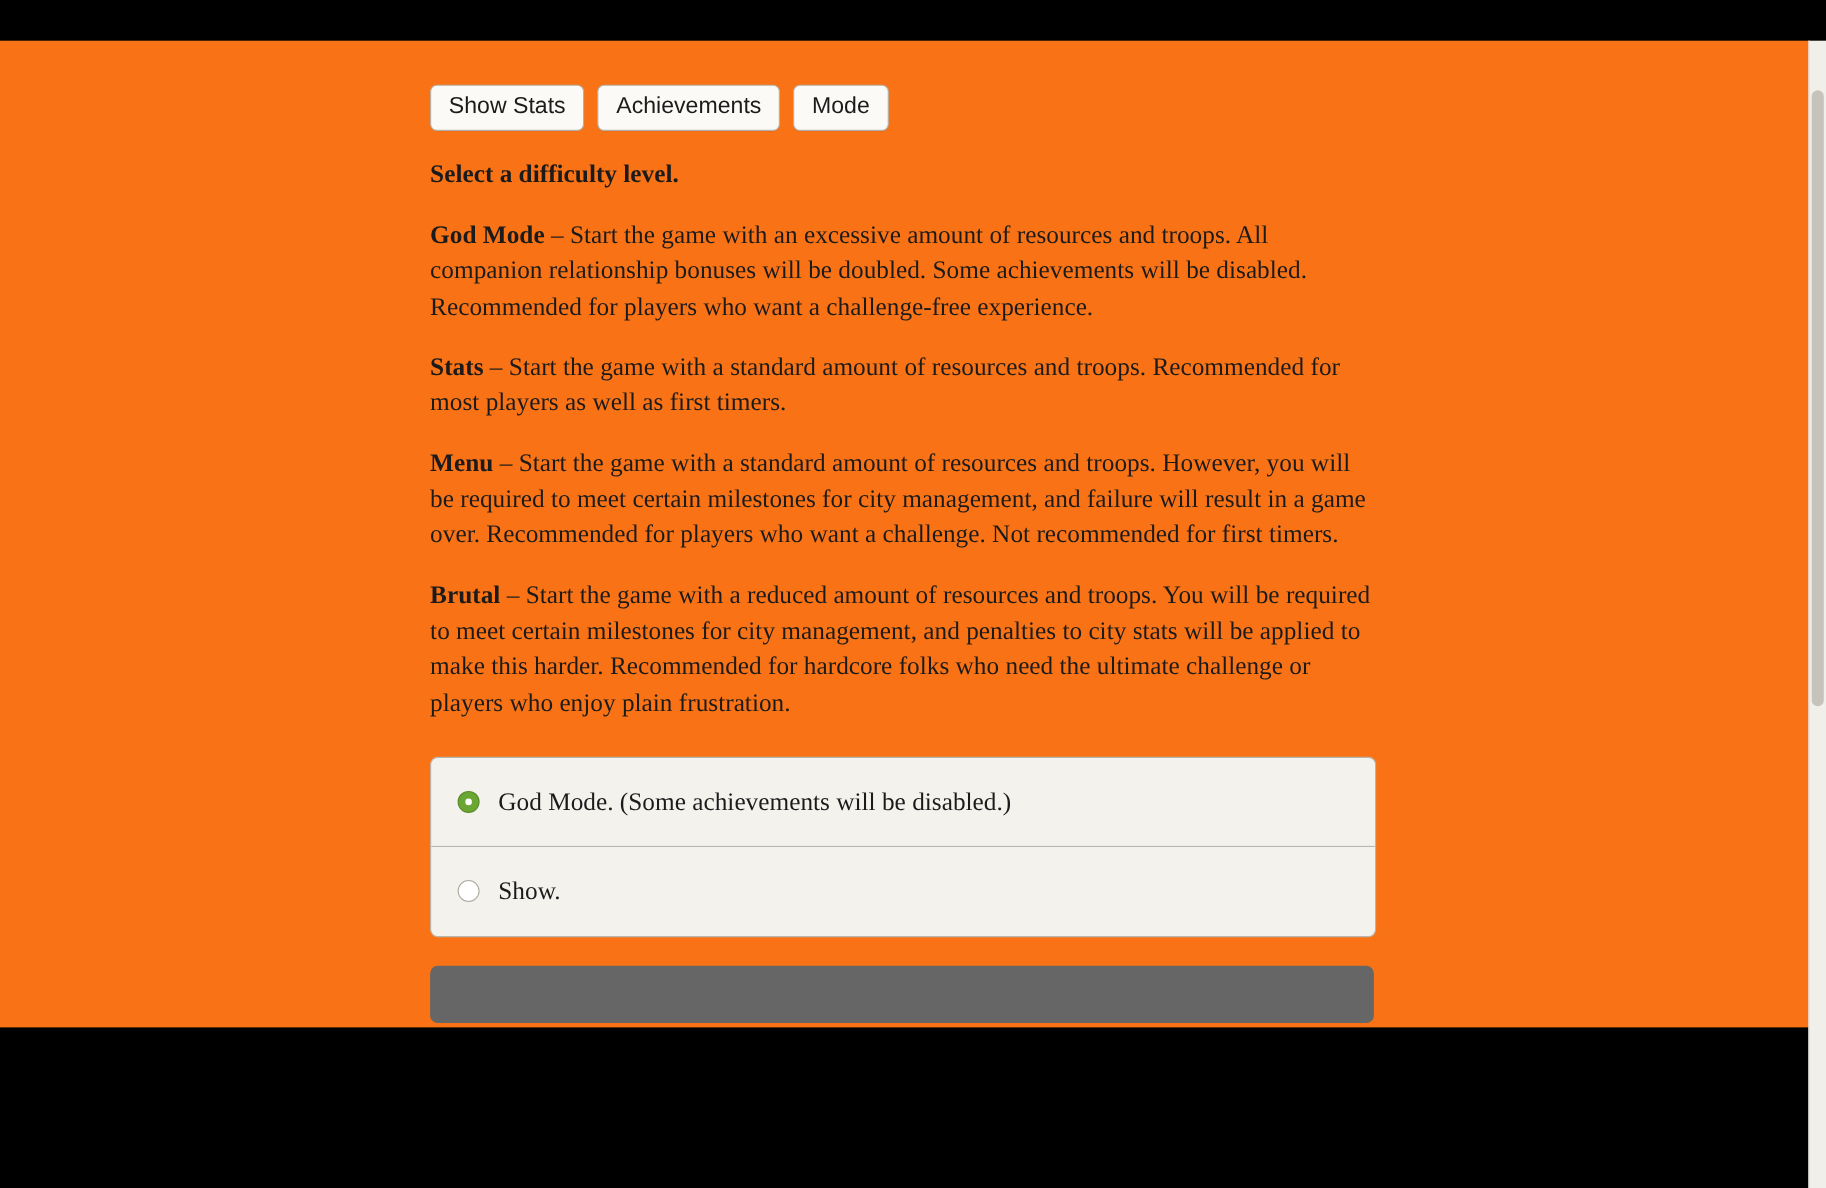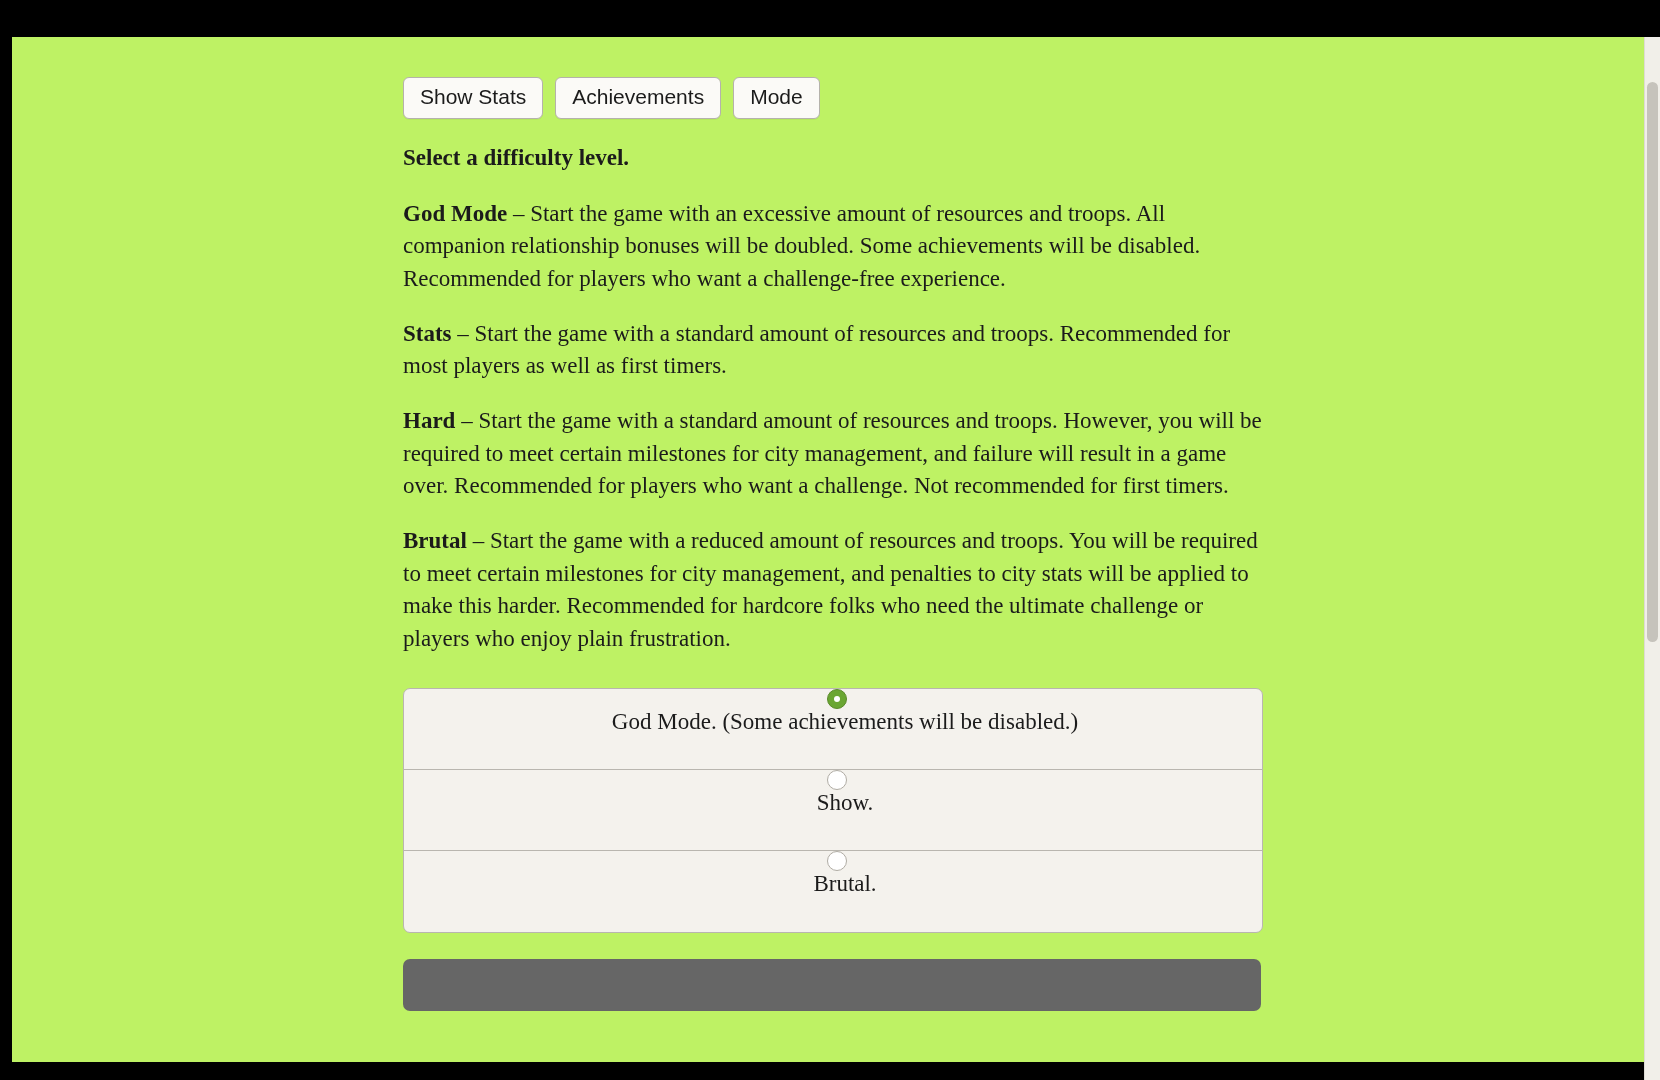--- a/index.html
+++ b/index.html
@@ -22,24 +22,24 @@
   .topbar {
     position: absolute;
     top: 0; left: 0;
     width: 1660px;
     height: 37px;
     background: #000000;
   }
   .page {
     position: absolute;
     top: 37px;
-    left: 12px;
+    left: 0;
     width: 1645px;
-    height: 1025px;
-    background: #bef264;
+    height: 897px;
+    background: #f97316;
     overflow: hidden;
   }
   .content {
     position: absolute;
     left: 391px;
     top: 40px;
     width: 860px;
   }
   .buttons {
     display: flex;
@@ -84,21 +84,20 @@
     overflow: hidden;
   }
   .choice {
     display: flex;
     align-items: center;
     height: 81px;
     padding: 0 0 0 24px;
     border-bottom: 1px solid #b9b6af;
     cursor: pointer;
     box-sizing: border-box;
-    flex-direction: column;
   }
   .choice:last-child {
     border-bottom: none;
   }
   .radio {
     width: 20px;
     height: 20px;
     border-radius: 50%;
     border: 1px solid #b0aca4;
     background: #ffffff;
@@ -173,44 +172,40 @@
 
       <p class="para">
         <b>God Mode</b><span> – </span><span>Start the game with an excessive amount of resources and troops. All companion relationship bonuses will be doubled. Some achievements will be disabled. Recommended for players who want a challenge-free experience.</span>
       </p>
 
       <p class="para">
         <b>Stats</b><span> – </span><span>Start the game with a standard amount of resources and troops. Recommended for most players as well as first timers.</span>
       </p>
 
       <p class="para">
-        <b>Hard</b><span> – </span><span>Start the game with a standard amount of resources and troops. However, you will be required to meet certain milestones for city management, and failure will result in a game over. Recommended for players who want a challenge. Not recommended for first timers.</span>
+        <b>Menu</b><span> – </span><span>Start the game with a standard amount of resources and troops. However, you will be required to meet certain milestones for city management, and failure will result in a game over. Recommended for players who want a challenge. Not recommended for first timers.</span>
       </p>
 
       <p class="para">
         <b>Brutal</b><span> – </span><span>Start the game with a reduced amount of resources and troops. You will be required to meet certain milestones for city management, and penalties to city stats will be applied to make this harder. Recommended for hardcore folks who need the ultimate challenge or players who enjoy plain frustration.</span>
       </p>
 
       <div class="choices">
 
         <div class="choice">
           <span class="radio selected"></span>
           <span class="choice-label">God Mode. (Some achievements will be disabled.)</span>
         </div>
 
 
         <div class="choice">
           <span class="radio"></span>
           <span class="choice-label">Show.</span>
         </div>
 
-        <div class="choice">
-          <span class="radio"></span>
-          <span class="choice-label">Brutal.</span>
-        </div>
 
       </div>
 
       <button class="cta"></button>
 
     </div>
   </div>
 
   <div class="scrollbar-track">
     <div class="scrollbar-thumb"></div>

